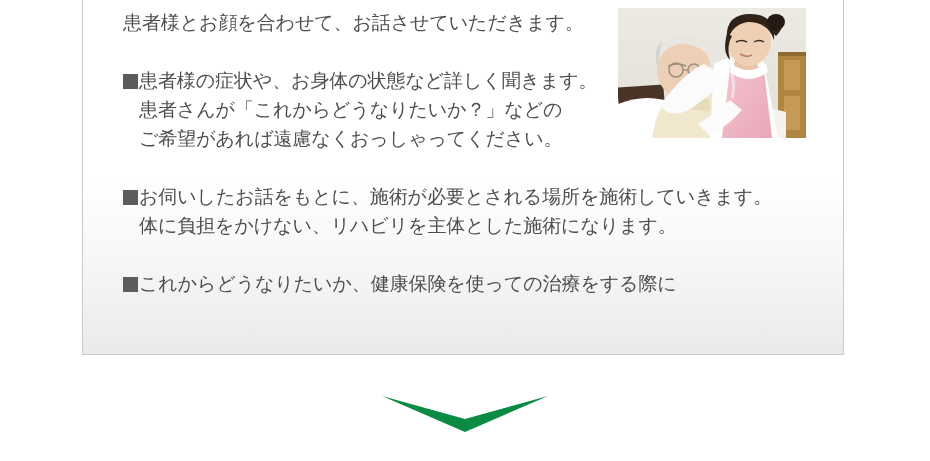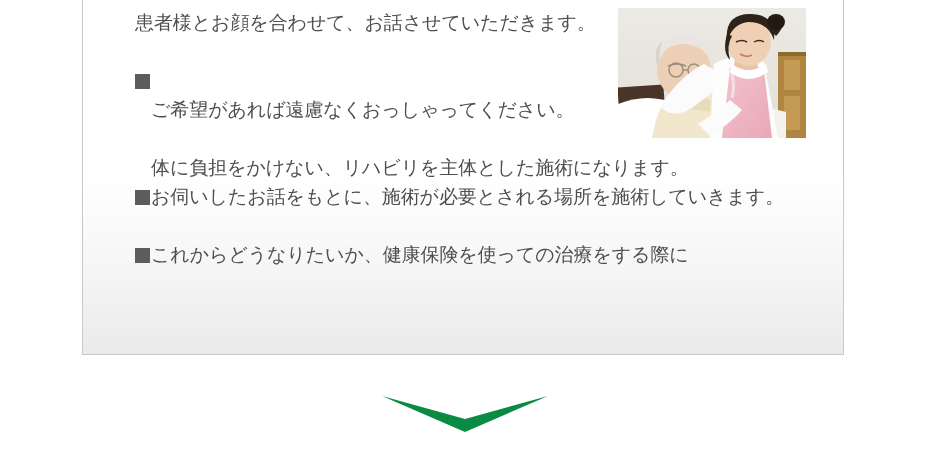--- a/index.html
+++ b/index.html
@@ -37,21 +37,21 @@
     width: 700px;
   }
 
   .para {
     color: #4e4e4e;
     font-size: 19px;
     line-height: 29px;
     letter-spacing: -0.1px;
     white-space: nowrap;
   }
-  .para .line { display: block; margin-left: 12px; }
+  .para .line { display: block; }
   .para .line.indent { padding-left: 16px; }
 
   .bullet-sq {
     display: inline-block;
     width: 15px;
     height: 15px;
     background: #5c5c5c;
     vertical-align: -2px;
     margin-right: 1px;
   }
@@ -87,27 +87,28 @@
 
 <div id="content-panel">
 
   <div id="text-stack">
 
     <div class="para" id="para-1">
       <span class="line">患者様とお顔を合わせて、お話させていただきます。</span>
     </div>
 
     <div class="para" id="para-2">
-      <span class="line"><span class="bullet-sq"></span></span>
+      <span class="line"><span class="bullet-sq"></span><span>患者様の症状や、お身体の状態など詳しく聞きます。</span></span>
+      <span class="line indent">患者さんが「これからどうなりたいか？」などの</span>
       <span class="line indent">ご希望があれば遠慮なくおっしゃってください。</span>
     </div>
 
     <div class="para" id="para-3">
+      <span class="line"><span class="bullet-sq"></span><span>お伺いしたお話をもとに、施術が必要とされる場所を施術していきます。</span></span>
       <span class="line indent">体に負担をかけない、リハビリを主体とした施術になります。</span>
-      <span class="line"><span class="bullet-sq"></span><span>お伺いしたお話をもとに、施術が必要とされる場所を施術していきます。</span></span>
     </div>
 
     <div class="para" id="para-4">
       <span class="line"><span class="bullet-sq"></span><span>これからどうなりたいか、健康保険を使っての治療をする際に</span></span>
     </div>
 
   </div>
 
   <div id="photo-care">
     <svg width="188" height="130" viewBox="0 0 188 130" xmlns="http://www.w3.org/2000/svg">

